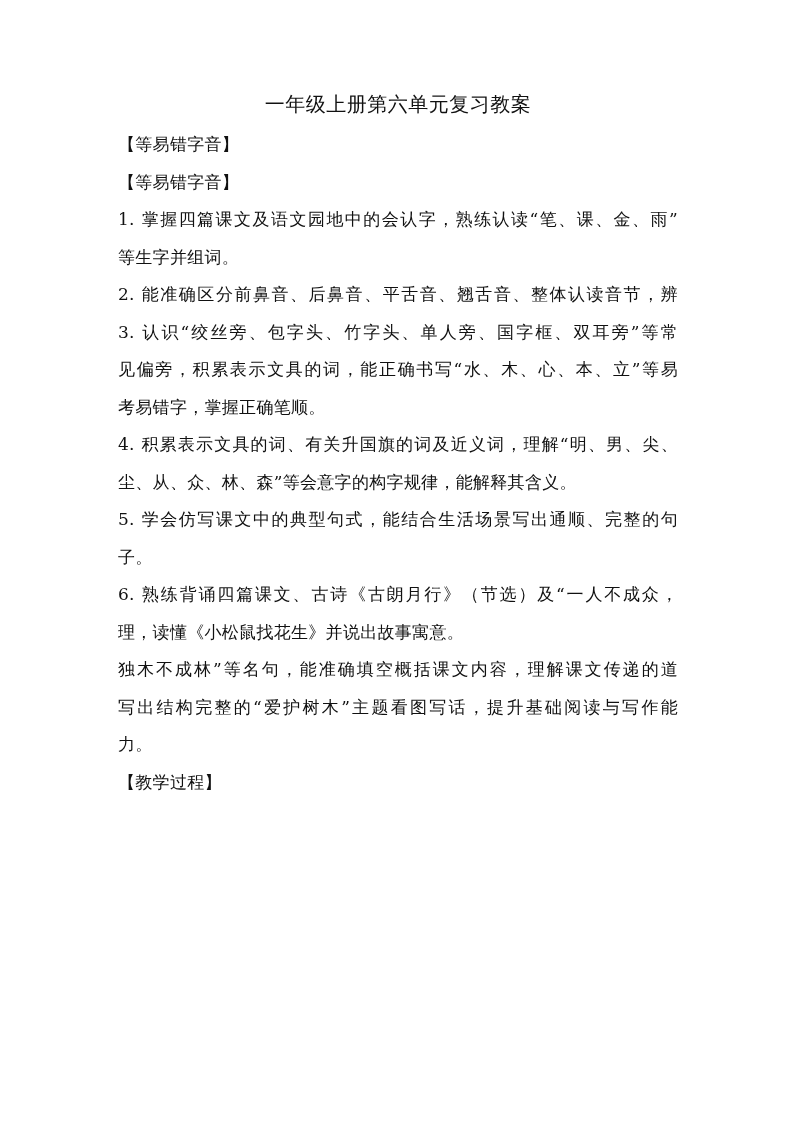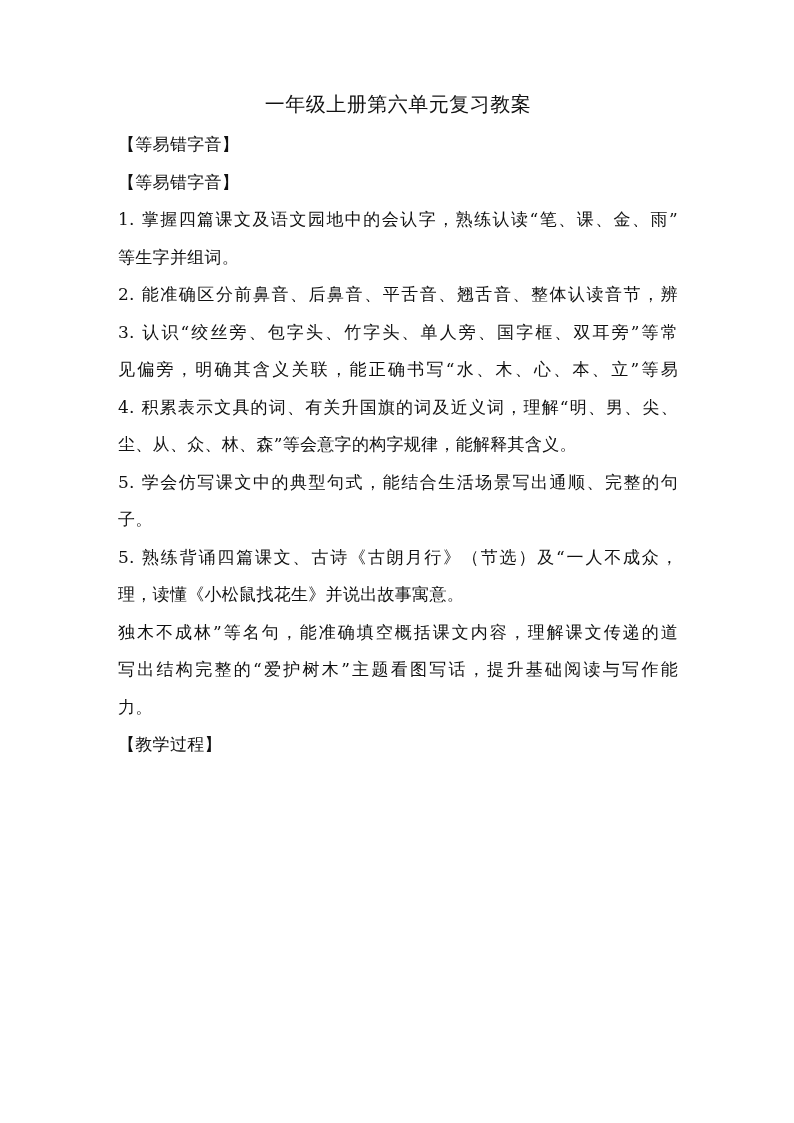--- a/index.html
+++ b/index.html
@@ -26,35 +26,36 @@
     <div class="line">1. 掌握四篇课文及语文园地中的会认字，熟练认读“笔、课、金、雨”</div>
     <div class="line last">等生字并组词。</div>
   </div>
 
   <div class="para">
     <div class="line">2. 能准确区分前鼻音、后鼻音、平舌音、翘舌音、整体认读音节，辨</div>
   </div>
 
   <div class="para">
     <div class="line">3. 认识“绞丝旁、包字头、竹字头、单人旁、国字框、双耳旁”等常</div>
-    <div class="line">见偏旁，明确其含义关联，能正确书写“水、木、心、本、立”等易</div>
+    <div class="line">见偏旁，积累表示文具的词，能正确书写“水、木、心、本、立”等易</div>
+    <div class="line last">考易错字，掌握正确笔顺。</div>
   </div>
 
   <div class="para">
     <div class="line">4. 积累表示文具的词、有关升国旗的词及近义词，理解“明、男、尖、</div>
     <div class="line last">尘、从、众、林、森”等会意字的构字规律，能解释其含义。</div>
   </div>
 
   <div class="para">
     <div class="line">5. 学会仿写课文中的典型句式，能结合生活场景写出通顺、完整的句</div>
     <div class="line last">子。</div>
   </div>
 
   <div class="para">
-    <div class="line">5. 熟练背诵四篇课文、古诗《古朗月行》（节选）及“一人不成众，</div>
+    <div class="line">6. 熟练背诵四篇课文、古诗《古朗月行》（节选）及“一人不成众，</div>
     <div class="line last">理，读懂《小松鼠找花生》并说出故事寓意。</div>
     <div class="line">独木不成林”等名句，能准确填空概括课文内容，理解课文传递的道</div>
   </div>
 
   <div class="para">
     <div class="line">写出结构完整的“爱护树木”主题看图写话，提升基础阅读与写作能</div>
     <div class="line last">力。</div>
   </div>
 
   <div class="line heading">【教学过程】</div>

